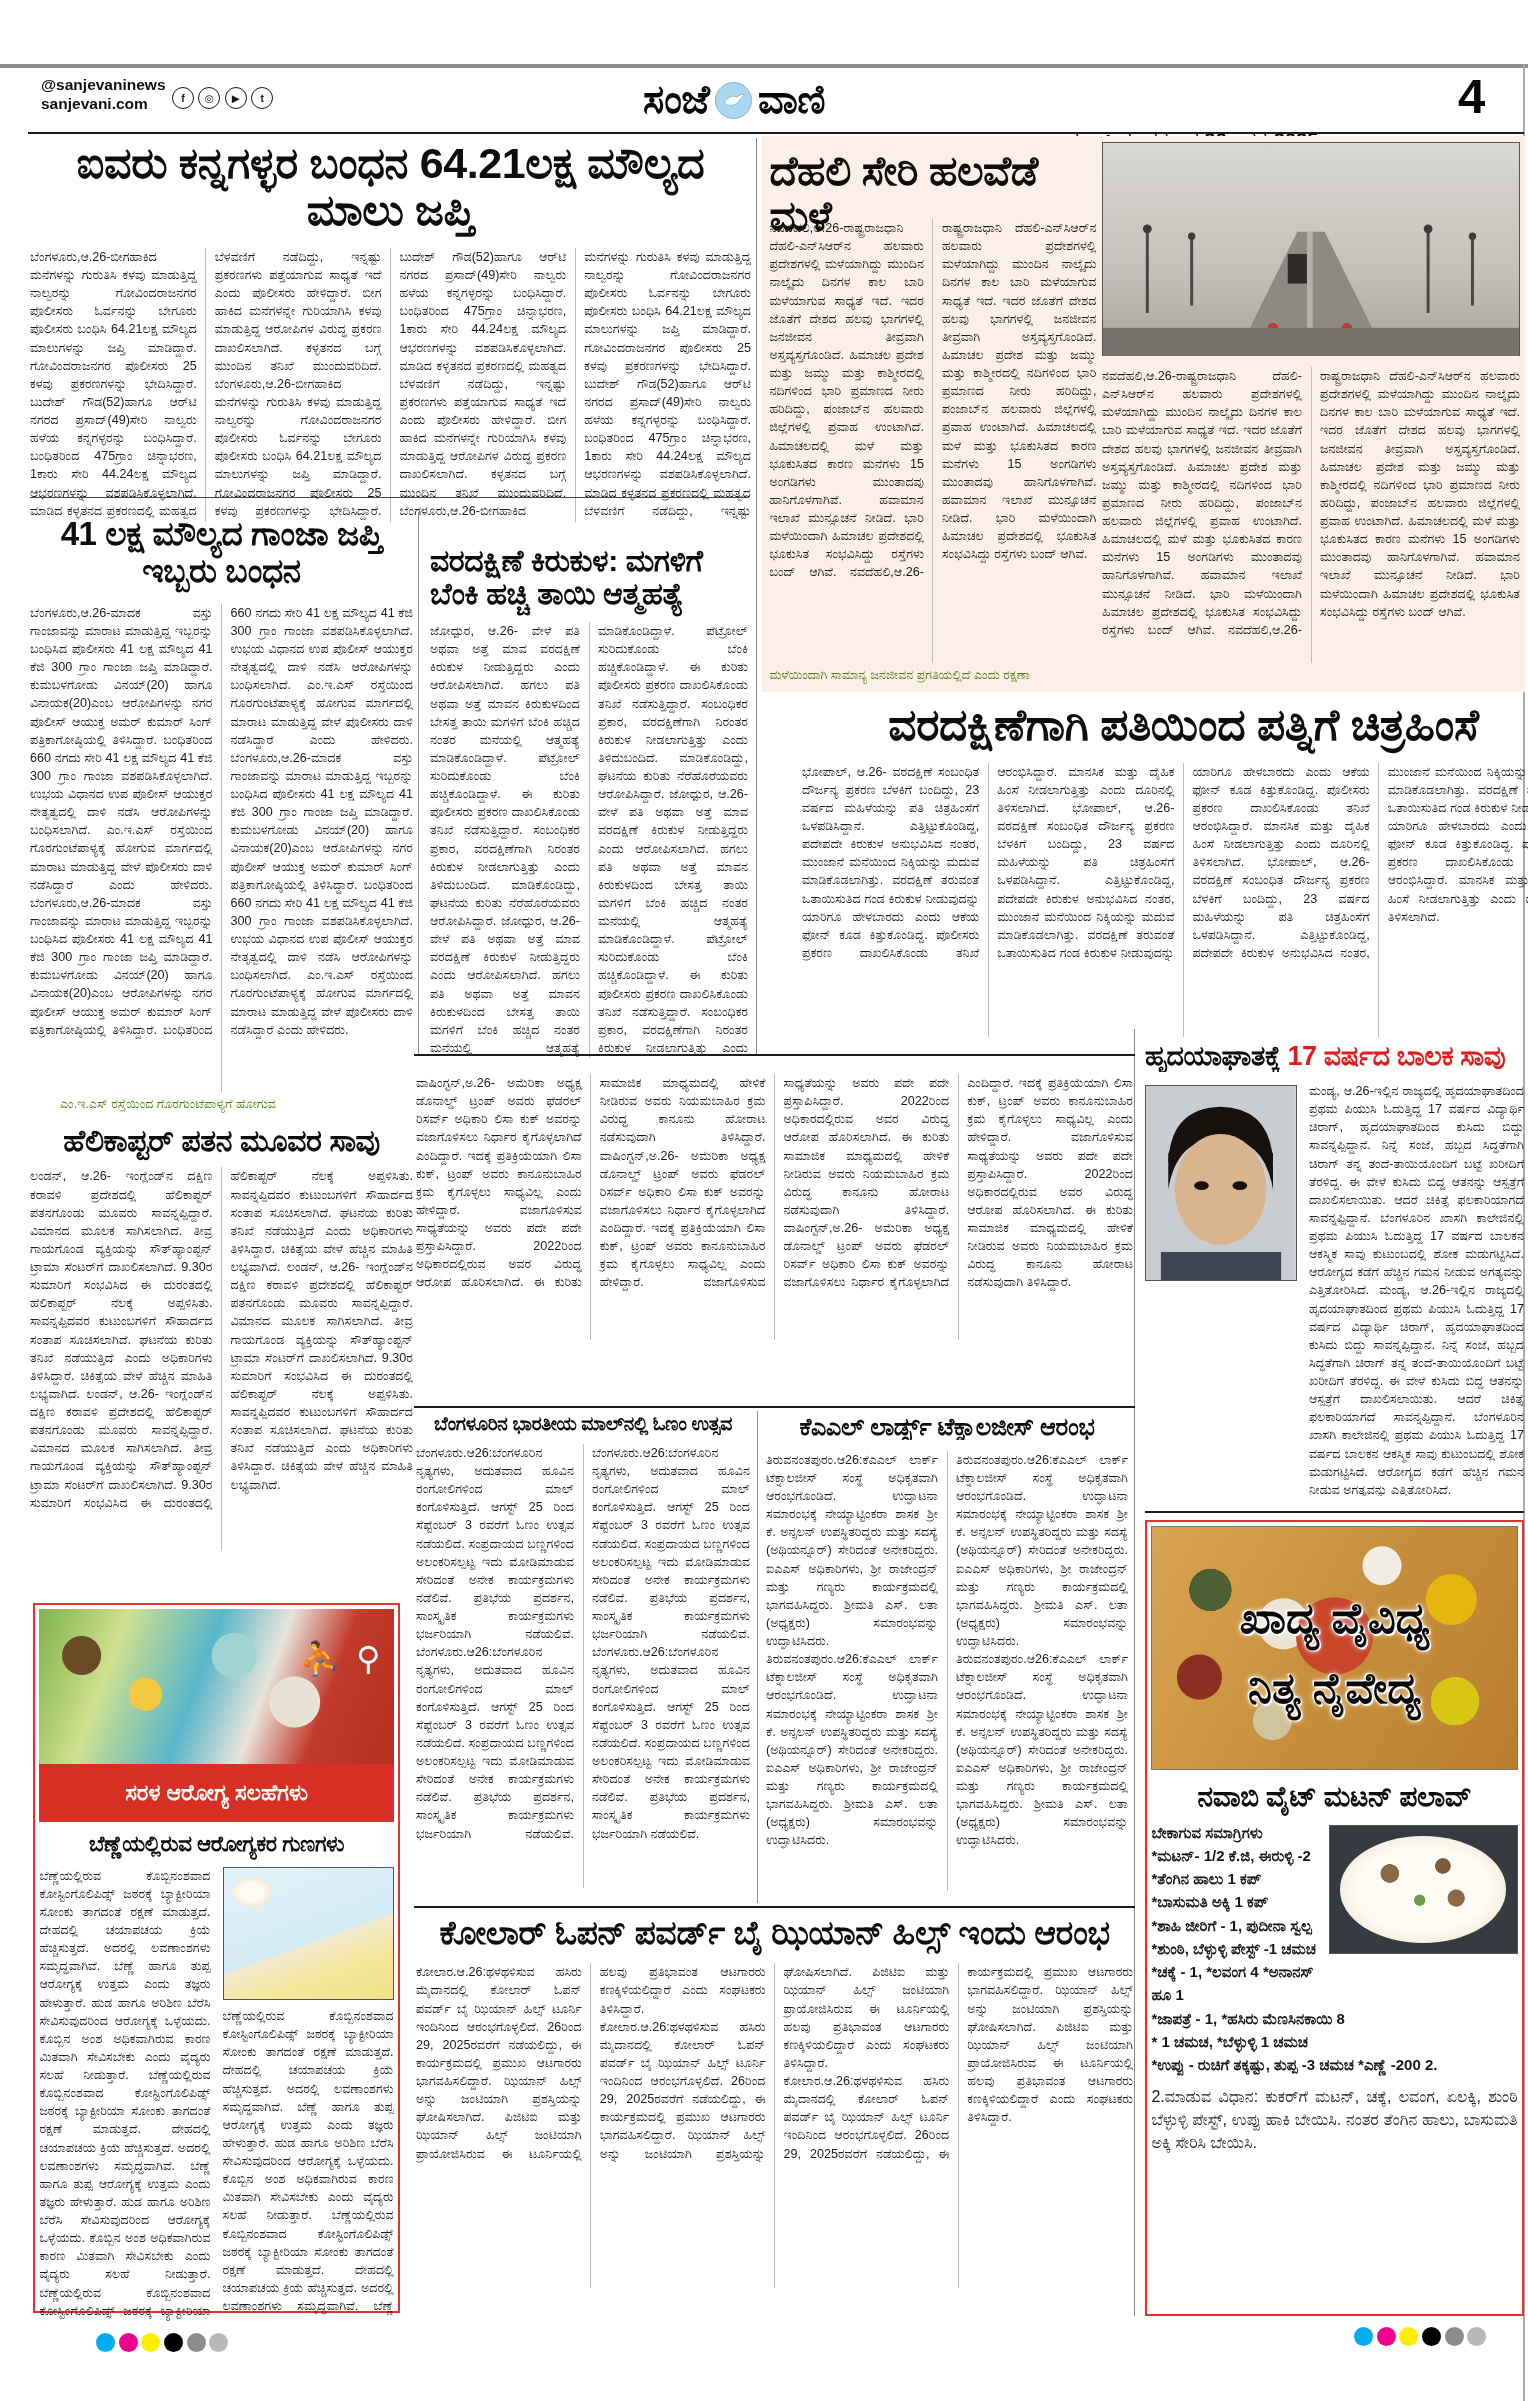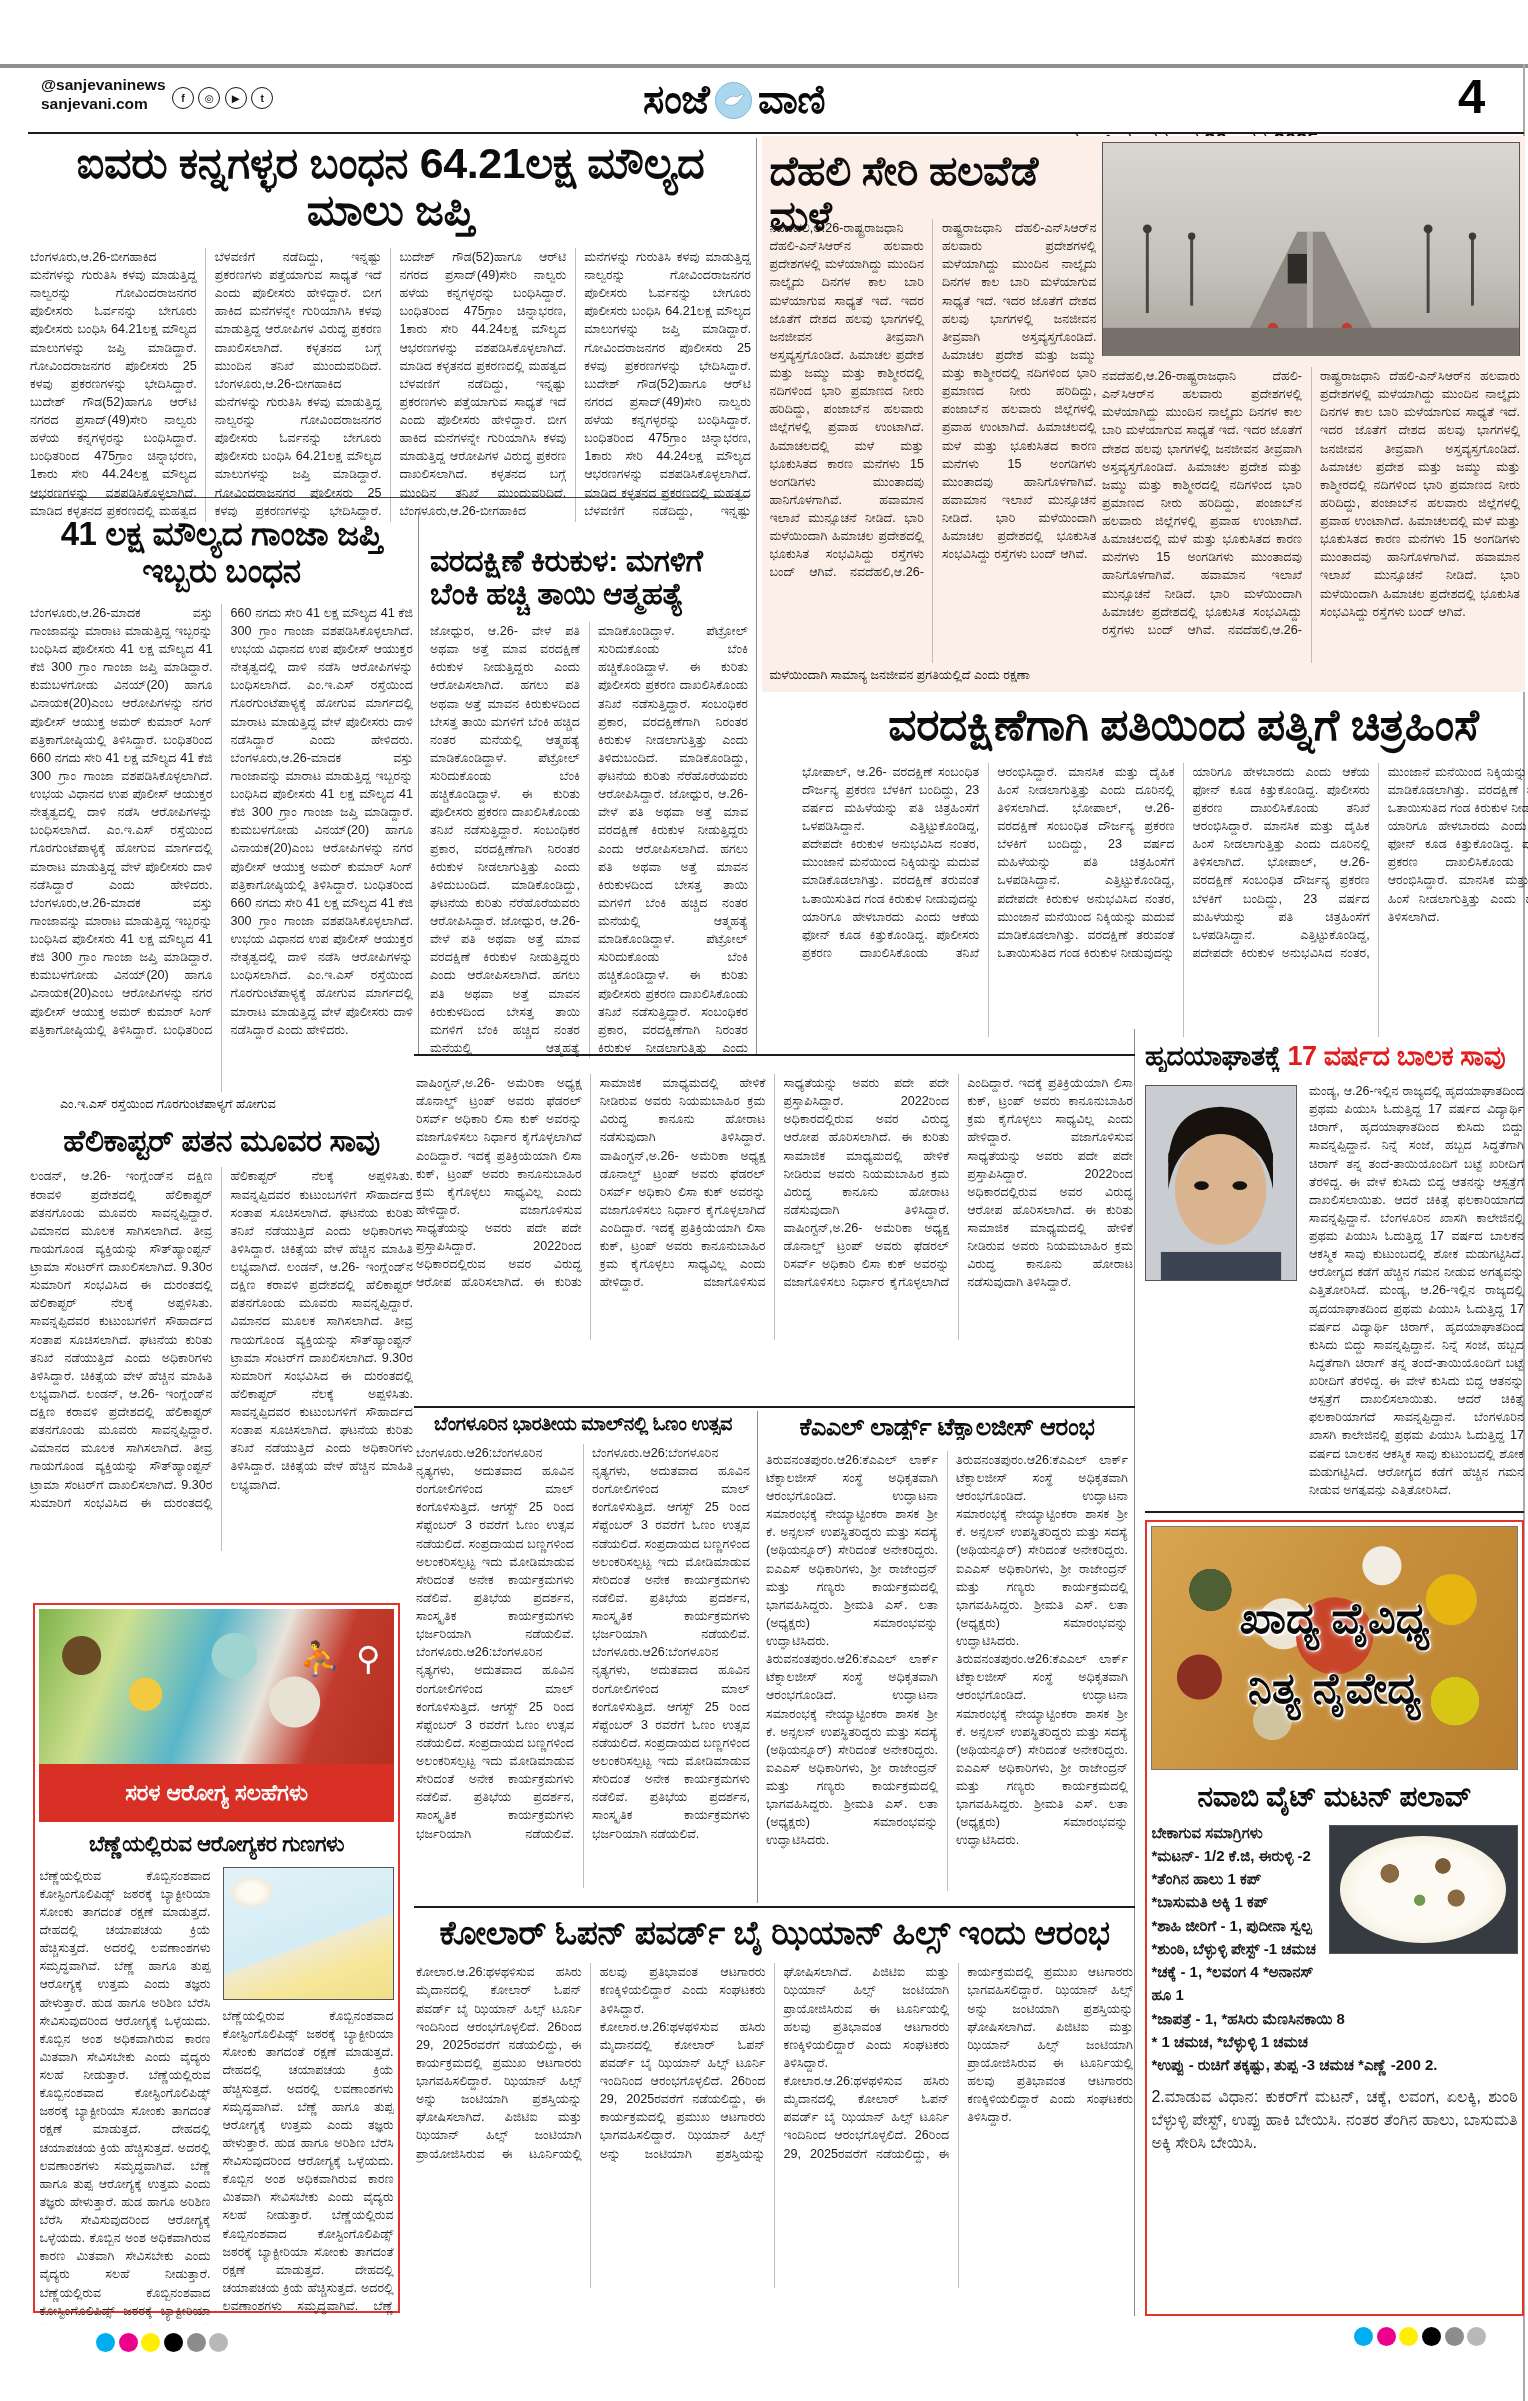--- a/index.html
+++ b/index.html
@@ -5,21 +5,21 @@
   html,body{margin:0;padding:0;background:#e9e9e9;}
   .page{position:relative;width:1528px;height:2401px;background:#ffffff;overflow:hidden;
         font-family:"Liberation Sans","DejaVu Sans",sans-serif;color:#161616;}
   .abs{position:absolute;}
   .hl{font-weight:800;color:#0d0d0d;text-align:center;line-height:1.1;letter-spacing:-0.4px;}
   .bodytxt{text-align:justify;font-size:12.6px;line-height:1.44;color:#1a1a1a;overflow:hidden;}
   .cols2{column-count:2;column-gap:18px;column-rule:0.7px solid #bdbdbd;}
   .cols4{column-count:4;column-gap:18px;column-rule:0.7px solid #bdbdbd;}
   .vrule{position:absolute;width:0.7px;background:#8a8a8a;}
   .hrule{position:absolute;background:#1c1c1c;}
-  .kicker{font-size:12.6px;line-height:1.4;color:#000000;}
+  .kicker{font-size:12.6px;line-height:1.4;color:#4d7c0f;}
   
   .handle{font-size:15.5px;font-weight:700;color:#111;line-height:1.25;}
   .sicon{display:inline-flex;align-items:center;justify-content:center;width:20px;height:20px;
          border:1.5px solid #161616;border-radius:50%;font-size:10.4px;font-weight:800;margin-right:4.4px;color:#161616;}
   .masthead{font-size:40px;font-weight:800;color:#090909;letter-spacing:-0.7px;display:flex;align-items:center;gap:6px;}
   .logo-circle{width:35px;height:35px;border-radius:50%;background:#a9d7ee;border:1.5px solid #7fb6d6;
                display:flex;align-items:center;justify-content:center;}
   .edition{font-size:20px;font-weight:700;color:#101010;}
   .pagenum{font-size:49px;font-weight:700;color:#050505;}
   

